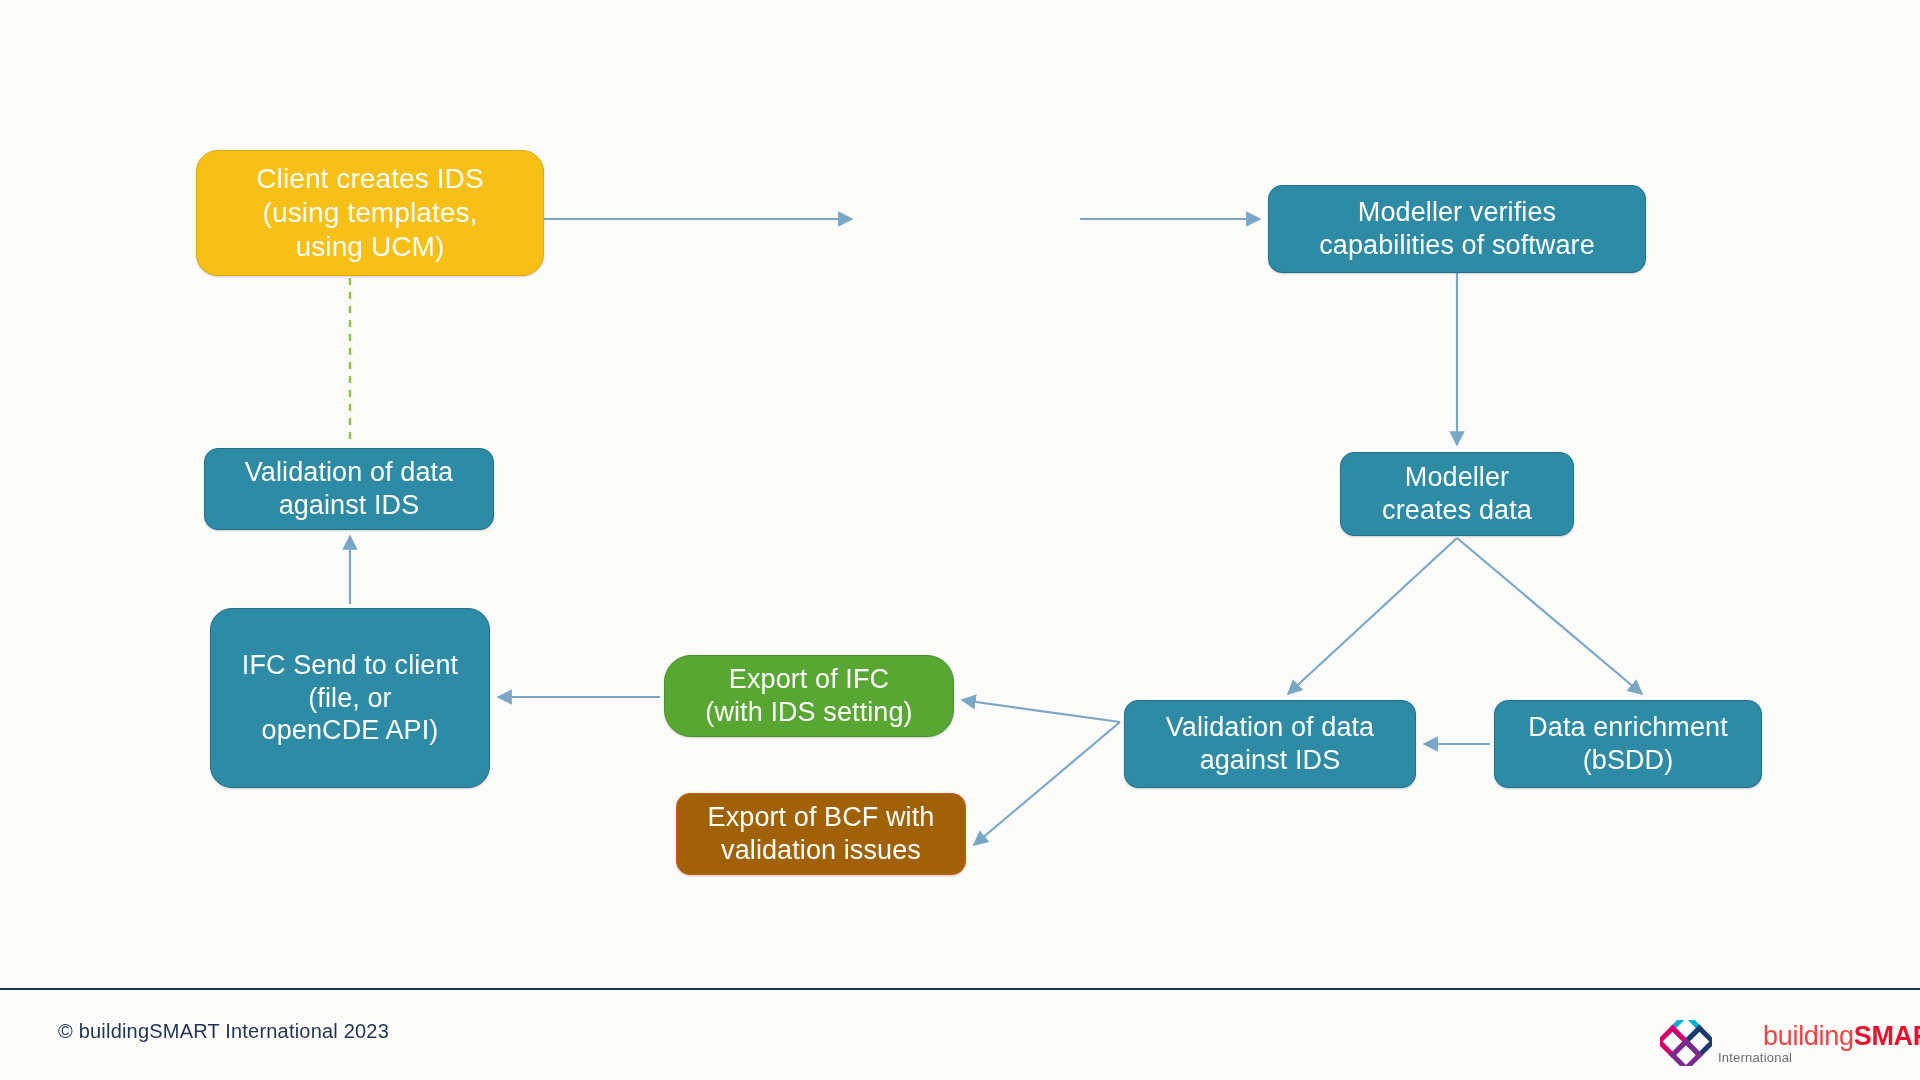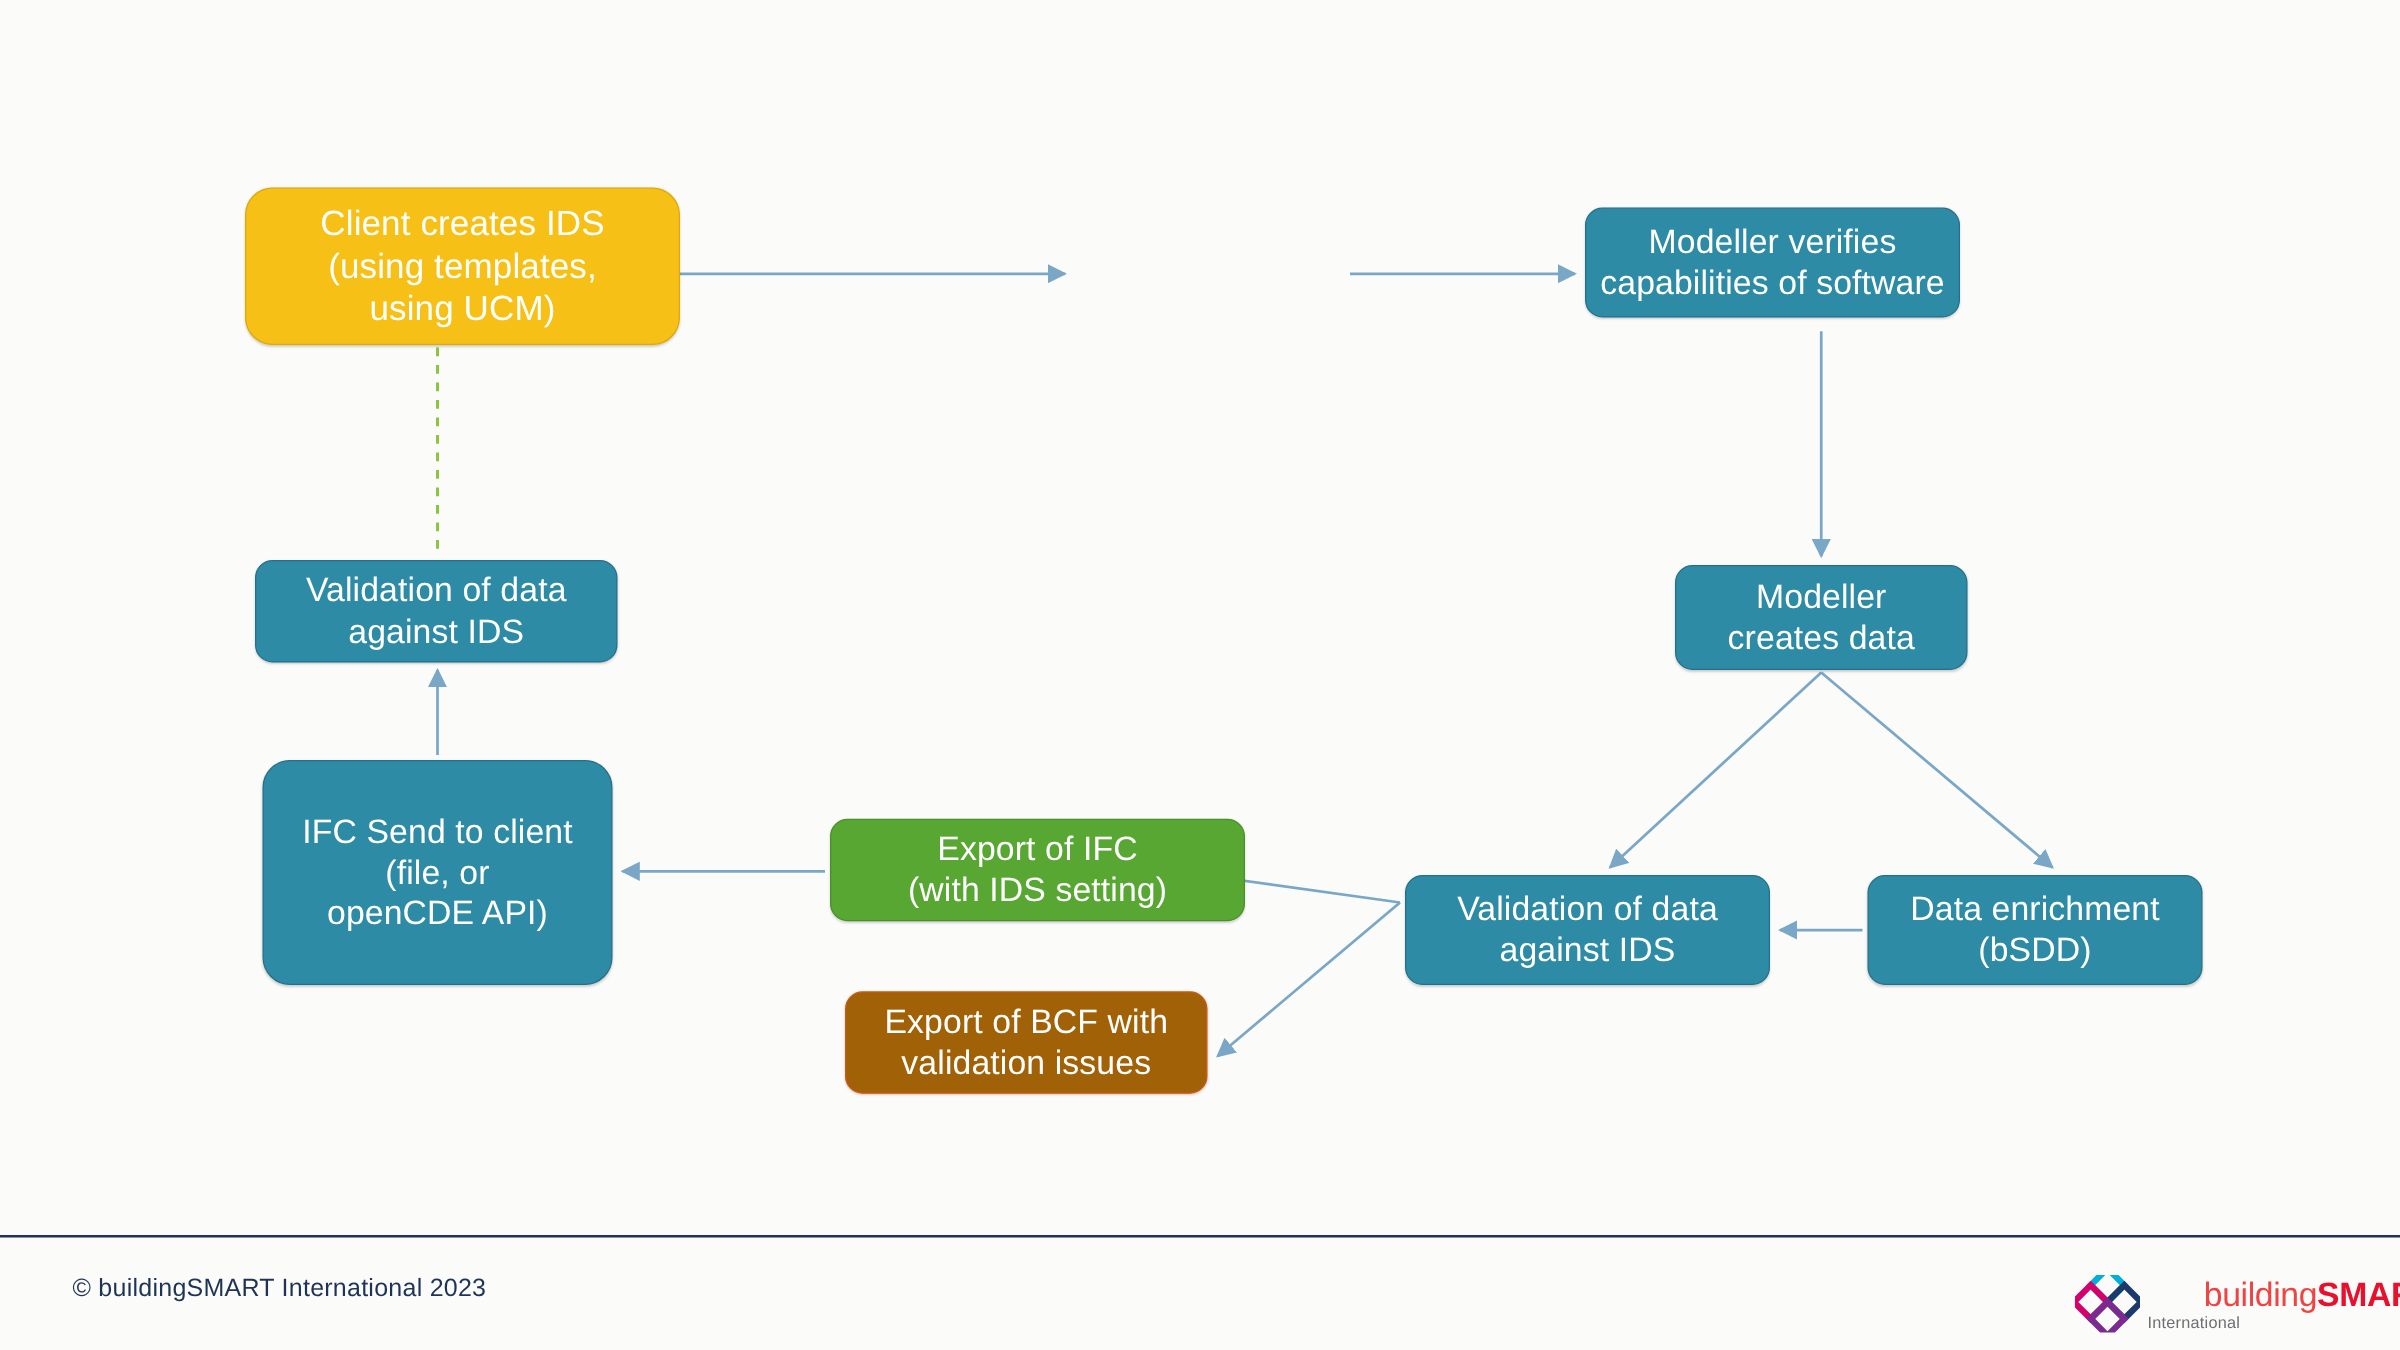--- a/index.html
+++ b/index.html
@@ -63,25 +63,25 @@
   .node.red {
     background: #a16207;
     border: 1px solid #d4560f;
     box-shadow: 0 1px 2px rgba(0,0,0,.18);
   }
   .r-lg { border-radius: 22px; }
 
   
   #n-client        { left:196px;  top:150px; width:348px; height:126px; font-size:28px; }
   #n-ids-send      { left:860px;  top:178px; width:218px; height:82px;  font-size:27px; }
-  #n-verifies      { left:1268px; top:166px; width:300px; height:88px;  font-size:27px; }
+  #n-verifies      { left:1268px; top:185px; width:378px; height:88px;  font-size:27px; }
   #n-creates       { left:1340px; top:452px; width:234px; height:84px;  font-size:27px; }
   #n-val-right     { left:1124px; top:700px; width:292px; height:88px;  font-size:27px; }
   #n-enrichment    { left:1494px; top:700px; width:268px; height:88px;  font-size:27px; }
-  #n-export-ifc    { left:664px;  top:655px; width:332px; height:82px;  font-size:27px; }
+  #n-export-ifc    { left:664px;  top:655px; width:290px; height:82px;  font-size:27px;border-radius:27px; }
   #n-export-bcf    { left:676px;  top:793px; width:290px; height:82px;  font-size:27px; }
   #n-val-left      { left:204px;  top:448px; width:290px; height:82px;  font-size:27px; }
   #n-ifc-client    { left:210px;  top:608px; width:280px; height:180px; font-size:27px; }
 
   
   #footer-rule {
     position: absolute;
     left: 0; top: 988px;
     width: 1920px; height: 2px;
     background: #1f3354;

